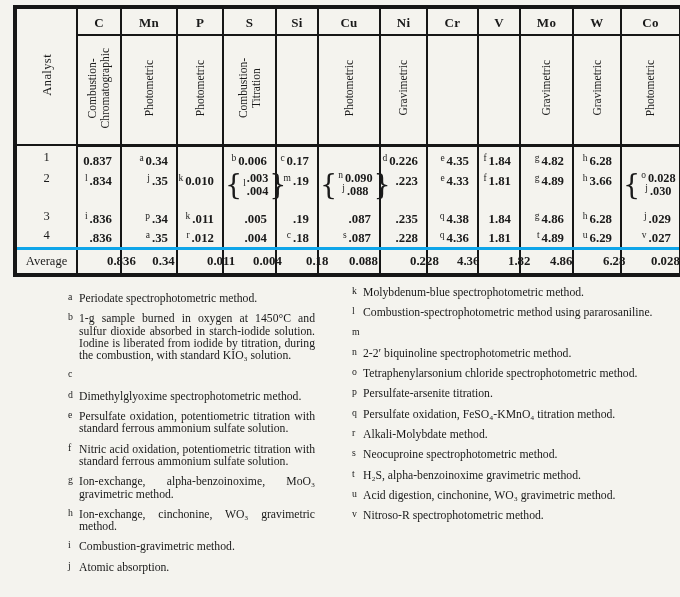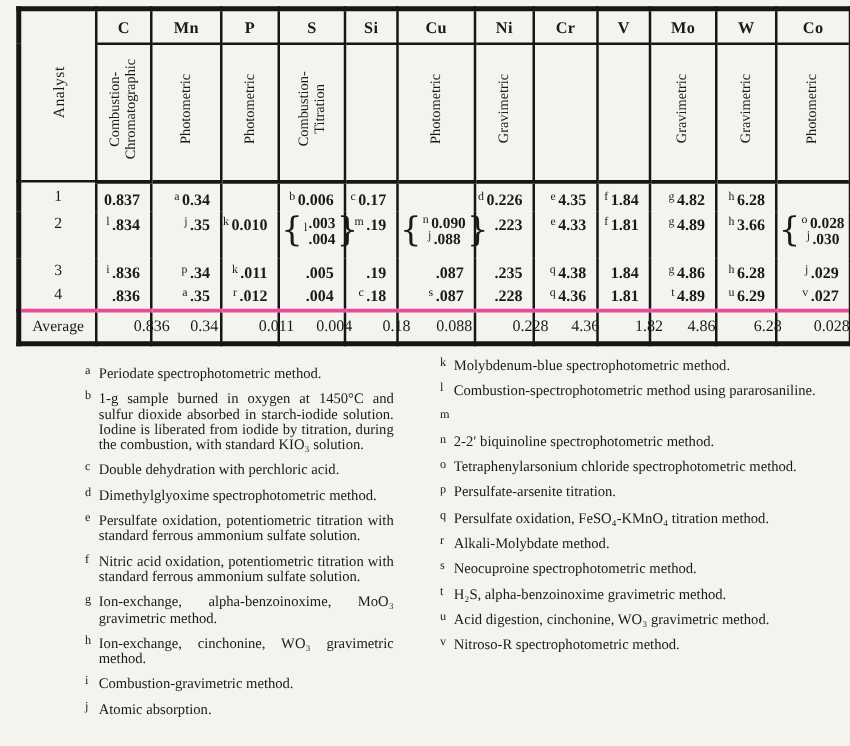--- a/index.html
+++ b/index.html
@@ -69,23 +69,23 @@
   .brace {
     font-size: 27px; line-height: 22px; font-weight: 400;
     font-family: "DejaVu Serif", serif;
     padding: 0 1px;
   }
   .bprefix { font-size: 9.5px; margin-right: 1px; position: relative; top: -2px; }
   .bstack { display: inline-flex; flex-direction: column; }
   .bline { font-size: 12.3px; font-weight: 600; line-height: 13px; white-space: nowrap; }
 
   tr.avg-row { height: 27px; }
-  tr.avg-row td { border-top: 3px solid #ec4899; vertical-align: middle; text-align: center; }
+  tr.avg-row td { border-top: 3px solid #0ea5e9; vertical-align: middle; text-align: center; }
   td.avg-label { font-size: 12.5px; }
-  td.avg-val { font-size: 12.8px; font-weight: 400; padding-left: 29px; }
+  td.avg-val { font-size: 12.8px; font-weight: 700; padding-left: 29px; }
 
   
   .fncol {
     position: absolute;
     font-size: 11.7px;
     line-height: 12.3px;
   }
   .fncol-left  { left: 68px;  top: 293px; width: 247px; }
   .fncol-right { left: 352px; top: 287px; width: 310px; }
   .fnote { display: flex; margin: 0 0 8px 0; }
@@ -252,21 +252,20 @@
       <div class="fnote">
         <span class="fnkey">a</span>
         <span class="fntxt">Periodate spectrophotometric method.</span>
       </div>
       <div class="fnote">
         <span class="fnkey">b</span>
         <span class="fntxt">1-g sample burned in oxygen at 1450°C and sulfur dioxide absorbed in starch-iodide solution. Iodine is liberated from iodide by titration, during the combustion, with standard KIO₃ solution.</span>
       </div>
       <div class="fnote">
         <span class="fnkey">c</span>
-        <span class="fntxt">Double dehydration with perchloric acid.</span>
       </div>
       <div class="fnote">
         <span class="fnkey">d</span>
         <span class="fntxt">Dimethylglyoxime spectrophotometric method.</span>
       </div>
       <div class="fnote">
         <span class="fnkey">e</span>
         <span class="fntxt">Persulfate oxidation, potentiometric titration with standard ferrous ammonium sulfate solution.</span>
       </div>
       <div class="fnote">

